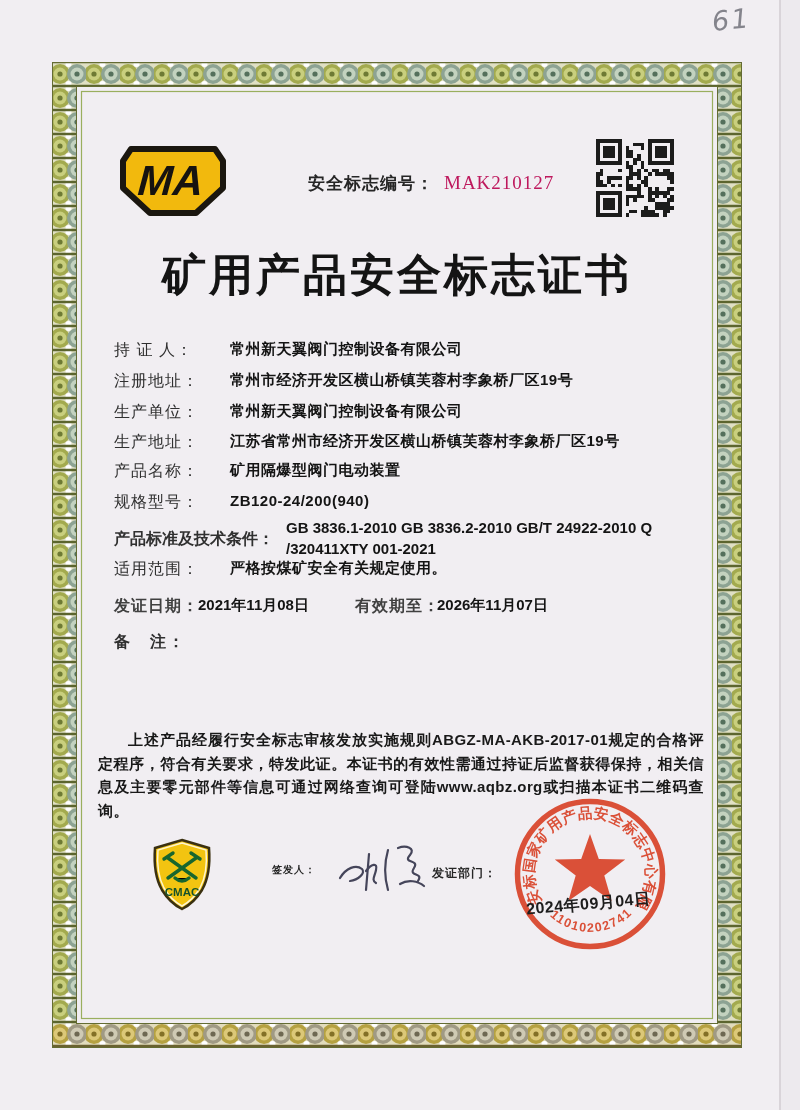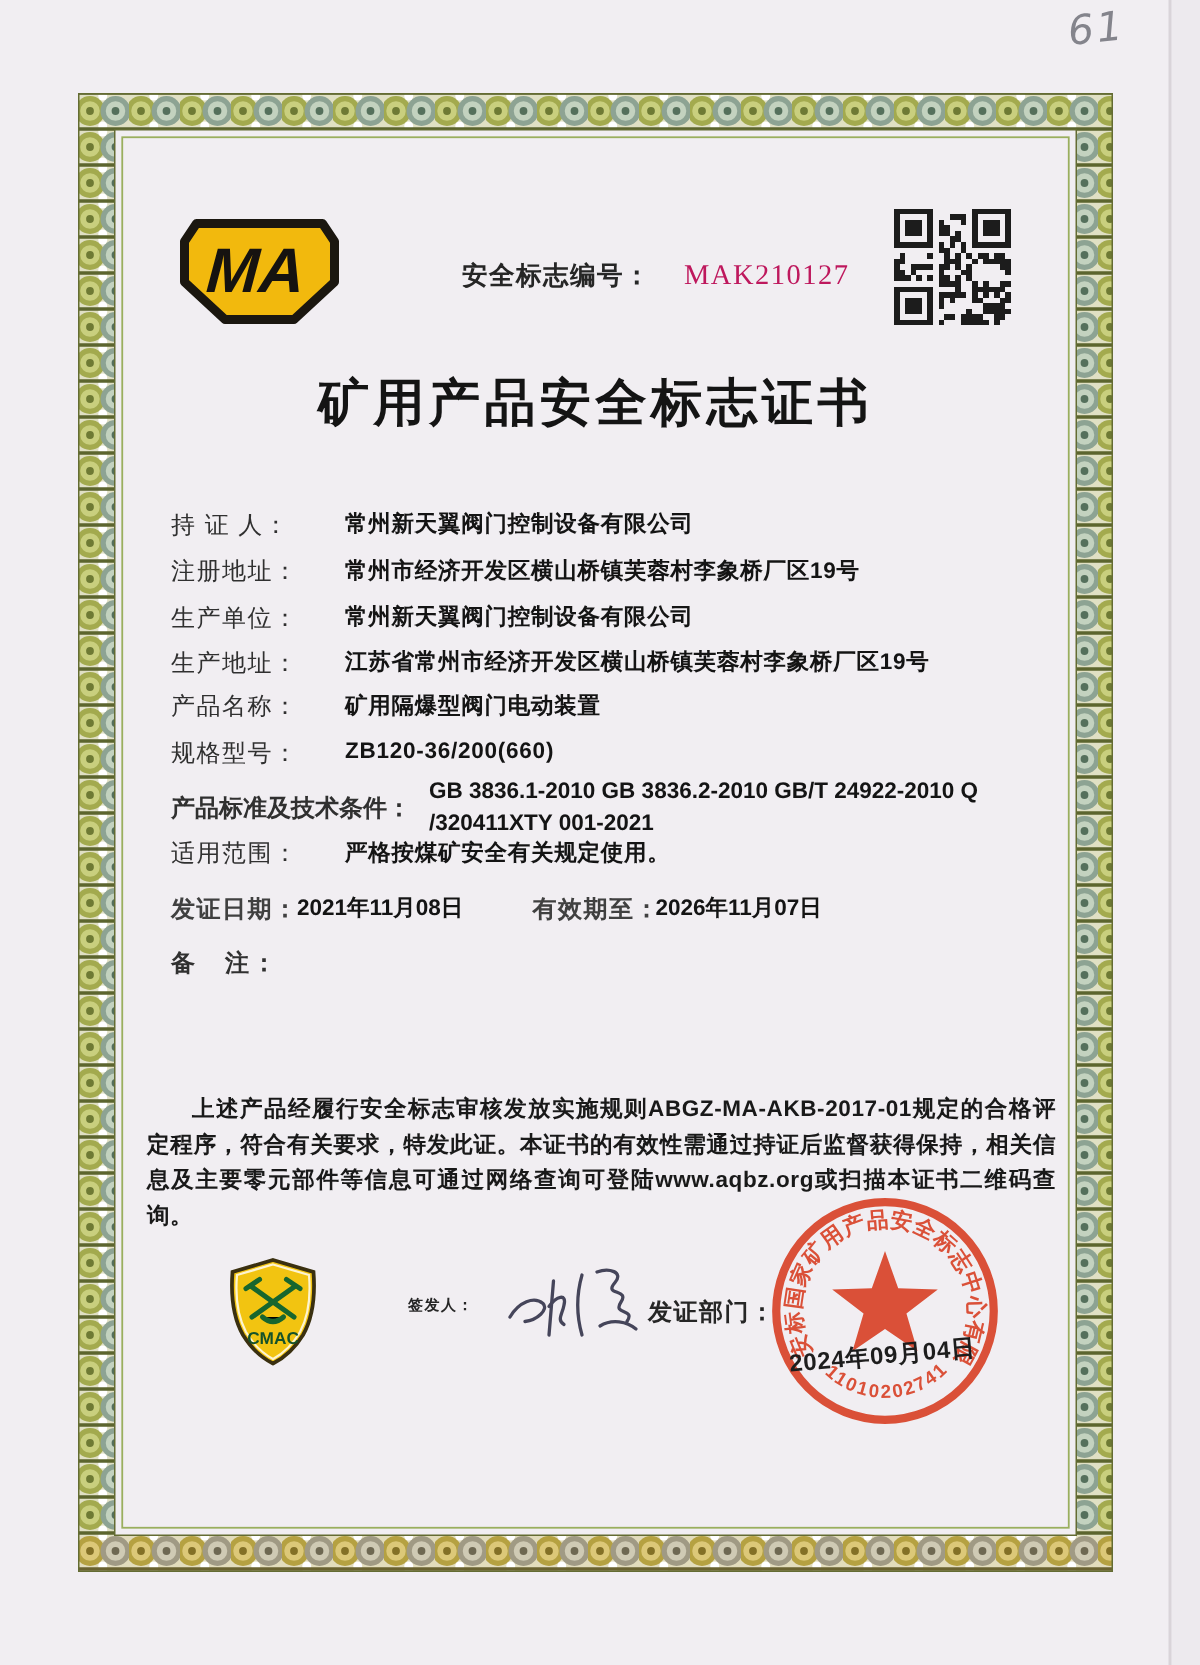--- a/index.html
+++ b/index.html
@@ -3,42 +3,42 @@
 <meta charset="utf-8">
 <style>
   html,body{margin:0;padding:0;}
   body{width:800px;height:1110px;background:#eceaee;font-family:"Liberation Sans",sans-serif;position:relative;overflow:hidden;}
   .page{position:absolute;left:0;top:0;width:800px;height:1110px;background:#f1eef2;}
   .scan-edge{position:absolute;left:779px;top:0;width:2px;height:1110px;background:#d9d4d9;}
   .scan-right{position:absolute;left:781px;top:0;width:19px;height:1110px;background:#edeaee;}
   .pencil-num{position:absolute;left:712px;top:4px;font-family:"DejaVu Sans",sans-serif;font-style:italic;font-size:27px;color:#84848c;transform:rotate(-6deg);letter-spacing:2px;}
   .frame{position:absolute;left:52px;top:62px;}
   .ma-logo{position:absolute;left:120px;top:146px;}
-  .certno{position:absolute;left:308px;top:172px;display:flex;align-items:baseline;gap:22px;}
+  .certno{position:absolute;left:308px;top:172px;display:flex;align-items:baseline;gap:10px;}
   .certno .lab{font-size:17px;font-weight:600;color:#262626;letter-spacing:1px;}
   .certno .val{font-family:"Liberation Serif",serif;font-size:19px;color:#be185d;letter-spacing:1px;}
   .qr{position:absolute;left:595px;top:139px;}
-  .title{position:absolute;left:52px;top:246px;width:690px;text-align:center;font-size:34px;font-weight:bold;color:#141414;letter-spacing:3px;}
+  .title{position:absolute;left:52px;top:246px;width:690px;text-align:center;font-size:44px;font-weight:bold;color:#141414;letter-spacing:3px;}
   .row{position:absolute;left:114px;display:flex;}
   .row .lab{font-size:16px;font-weight:normal;color:#303030;width:100px;letter-spacing:1px;flex:none;}
   .row .val{font-size:15px;font-weight:bold;color:#141414;letter-spacing:0.5px;margin-left:16px;}
   .r1{top:340px}.r2{top:371px}.r3{top:402px}.r4{top:432px}.r5{top:461px}.r6{top:492px}
   .r7lab{position:absolute;left:114px;top:529px;font-size:16px;font-weight:bold;color:#303030;}
   .r7val{position:absolute;left:286px;top:517px;width:432px;font-size:15px;font-weight:bold;color:#141414;line-height:21px;}
   .r8{top:559px}
   .dates{position:absolute;left:114px;top:596px;width:600px;}
   .dates span{position:absolute;top:0;white-space:nowrap;}
   .d-lab{font-size:16px;font-weight:bold;color:#404040;letter-spacing:1px;}
   .d-val{font-size:15px;font-weight:bold;color:#141414;}
   .remark{position:absolute;left:114px;top:632px;font-size:16px;font-weight:bold;color:#303030;letter-spacing:2px;}
   .statement{position:absolute;left:98px;top:728px;width:606px;font-size:15px;font-weight:bold;color:#191919;line-height:23.5px;text-align:justify;text-indent:2em;letter-spacing:0.4px;}
   .cmac{position:absolute;left:149px;top:838px;}
   .signer{position:absolute;left:272px;top:863px;font-size:10px;font-weight:bold;color:#262626;letter-spacing:1px;}
   .signature{position:absolute;left:336px;top:838px;}
-  .dept{position:absolute;left:432px;top:865px;font-size:16px;font-weight:bold;color:#262626;letter-spacing:1px;}
+  .dept{position:absolute;left:432px;top:865px;font-size:12px;font-weight:bold;color:#262626;letter-spacing:1px;}
   .seal{position:absolute;left:511px;top:795px;opacity:0.93;mix-blend-mode:multiply;}
   .seal-date{position:absolute;left:526px;top:894px;font-size:16px;font-weight:bold;color:#1d1d1d;transform:rotate(-5deg);white-space:nowrap;letter-spacing:0.5px;}
 </style>
 </head>
 <body>
 
 <div class="page">
 
   <div class="scan-right"></div>
   <div class="scan-edge"></div>
@@ -330,21 +330,21 @@
   <div class="row r4">
     <span class="lab">生产地址：</span>
     <span class="val">江苏省常州市经济开发区横山桥镇芙蓉村李象桥厂区19号</span>
   </div>
   <div class="row r5">
     <span class="lab">产品名称：</span>
     <span class="val">矿用隔爆型阀门电动装置</span>
   </div>
   <div class="row r6">
     <span class="lab">规格型号：</span>
-    <span class="val">ZB120-36/200(660)</span>
+    <span class="val">ZB120-24/200(940)</span>
   </div>
   <div class="r7lab">产品标准及技术条件：</div>
   <div class="r7val">GB 3836.1-2010 GB 3836.2-2010 GB/T 24922-2010 Q /320411XTY 001-2021</div>
   <div class="row r8">
     <span class="lab">适用范围：</span>
     <span class="val">严格按煤矿安全有关规定使用。</span>
   </div>
 
   <div class="dates">
     <span class="d-lab" style="left:0">发证日期：</span>

